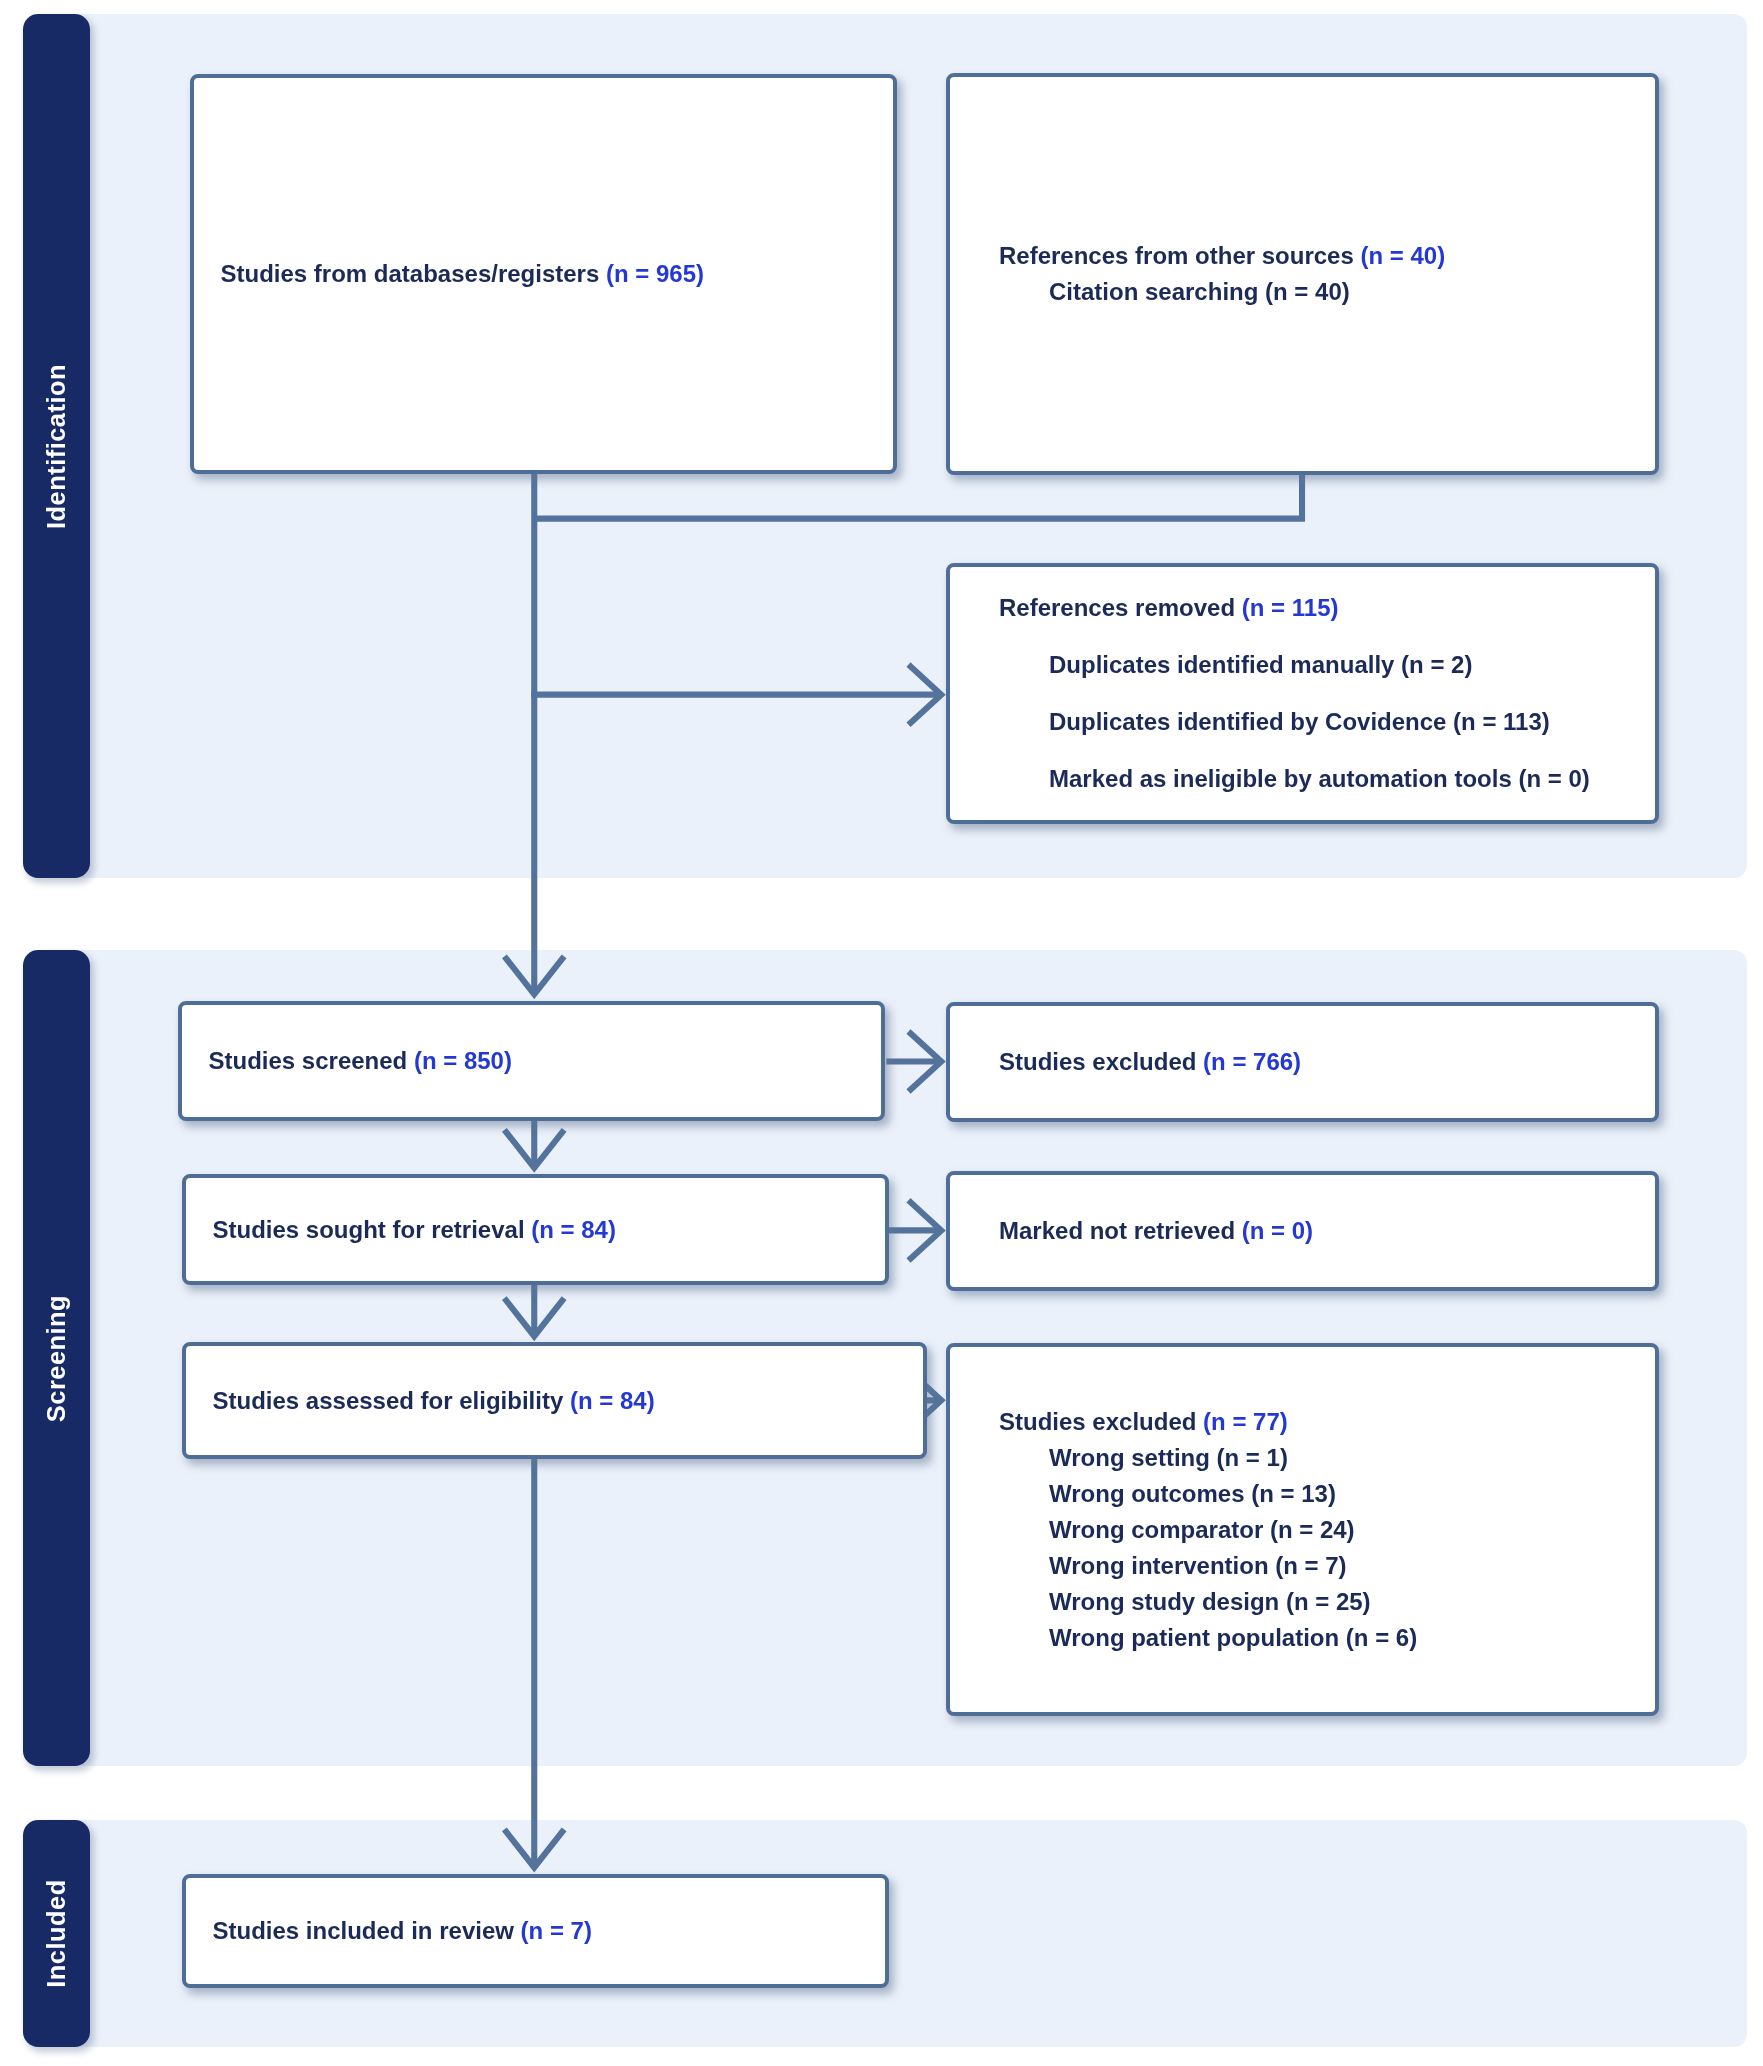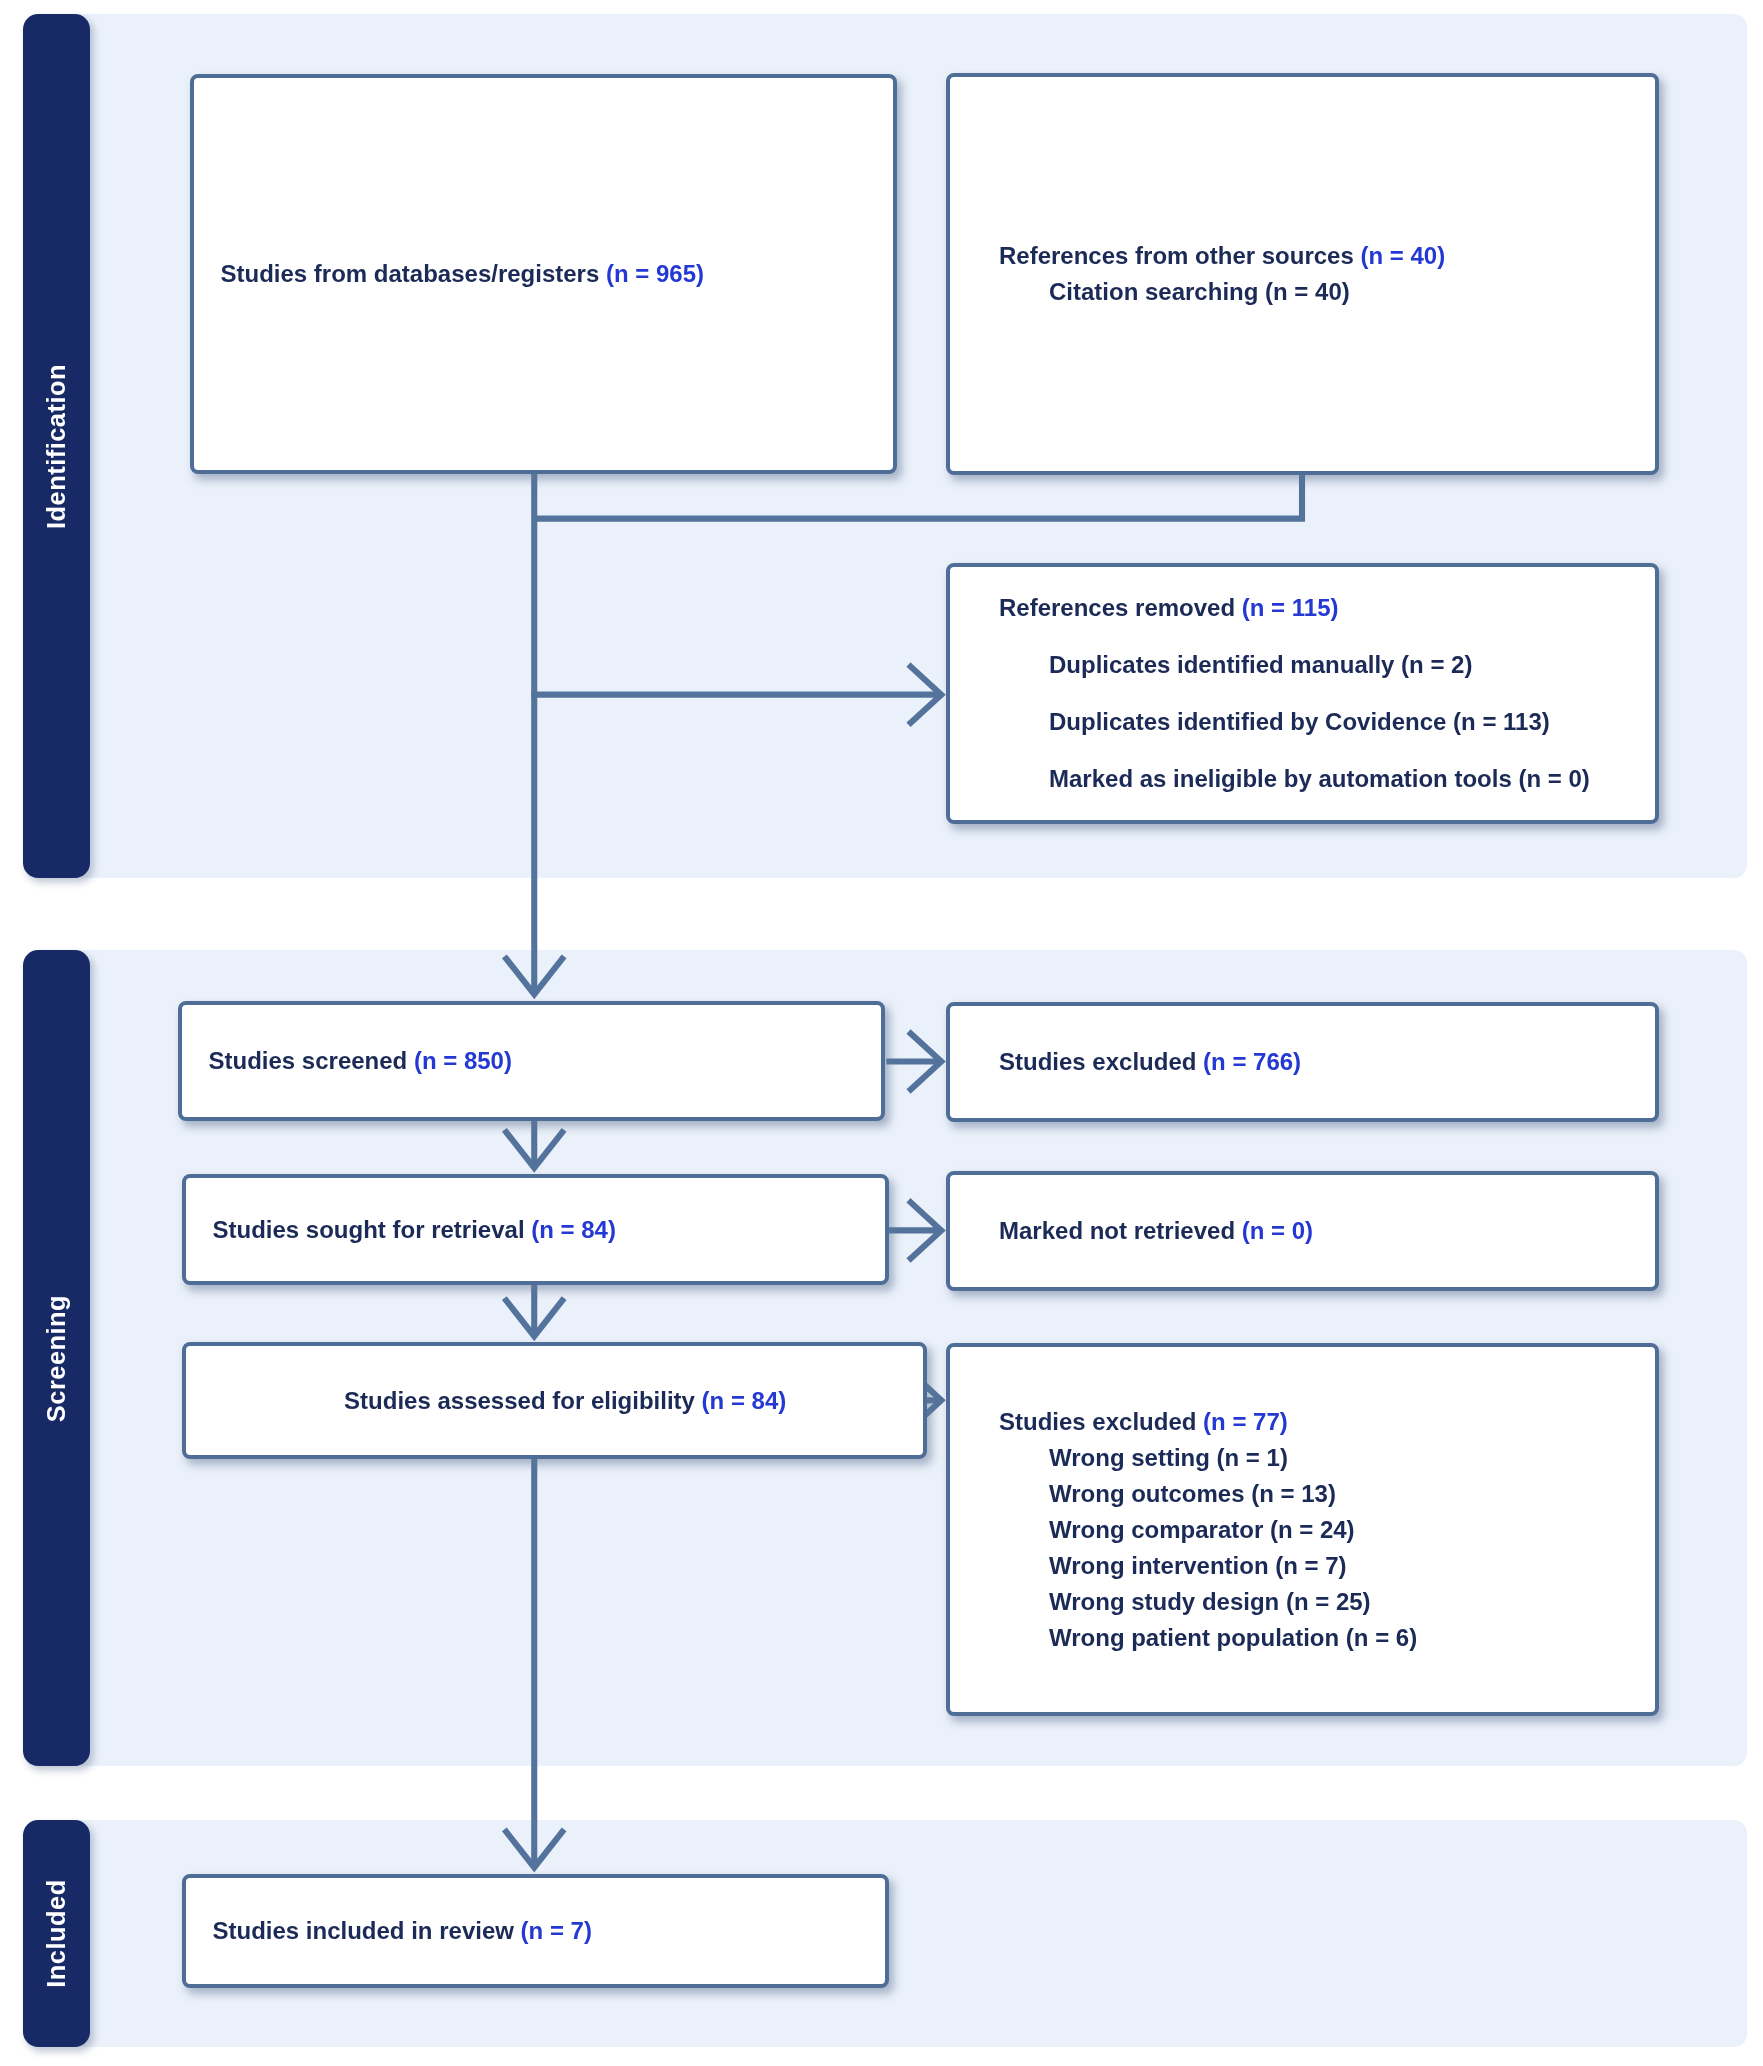--- a/index.html
+++ b/index.html
@@ -133,21 +133,21 @@
       <span>Studies sought for retrieval </span><span class="count">(n = 84)</span>
     </div>
   </div>
 
   <div class="box pad-r" style="left:946px;top:1171px;width:713px;height:120px;">
     <div class="line">
       <span>Marked not retrieved </span><span class="count">(n = 0)</span>
     </div>
   </div>
 
-  <div class="box pad-l" style="left:182px;top:1342px;width:745px;height:117px;text-align:center;">
+  <div class="box pad-l" style="left:182px;top:1342px;width:745px;height:117px;">
     <div class="line">
       <span>Studies assessed for eligibility </span><span class="count">(n = 84)</span>
     </div>
   </div>
 
   <div class="box pad-r" style="left:946px;top:1343px;width:713px;height:373px;">
     <div class="line">
       <span>Studies excluded </span><span class="count">(n = 77)</span>
     </div>
     <div class="line sub">Wrong setting (n = 1)</div>

